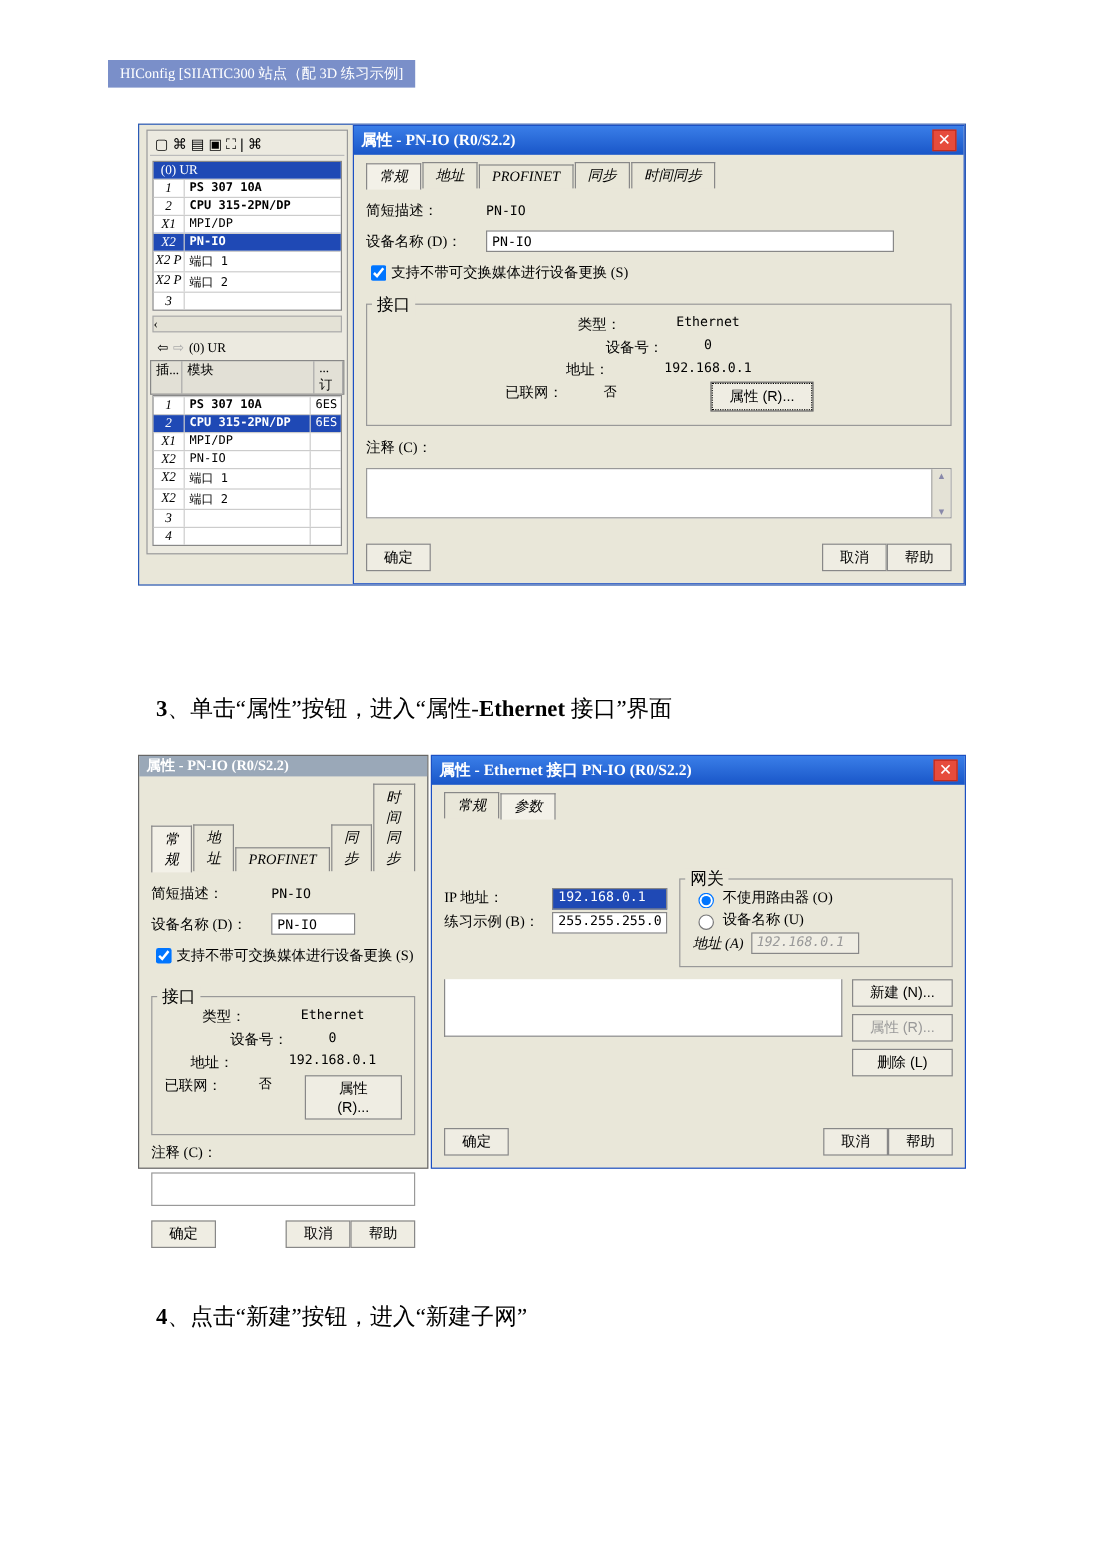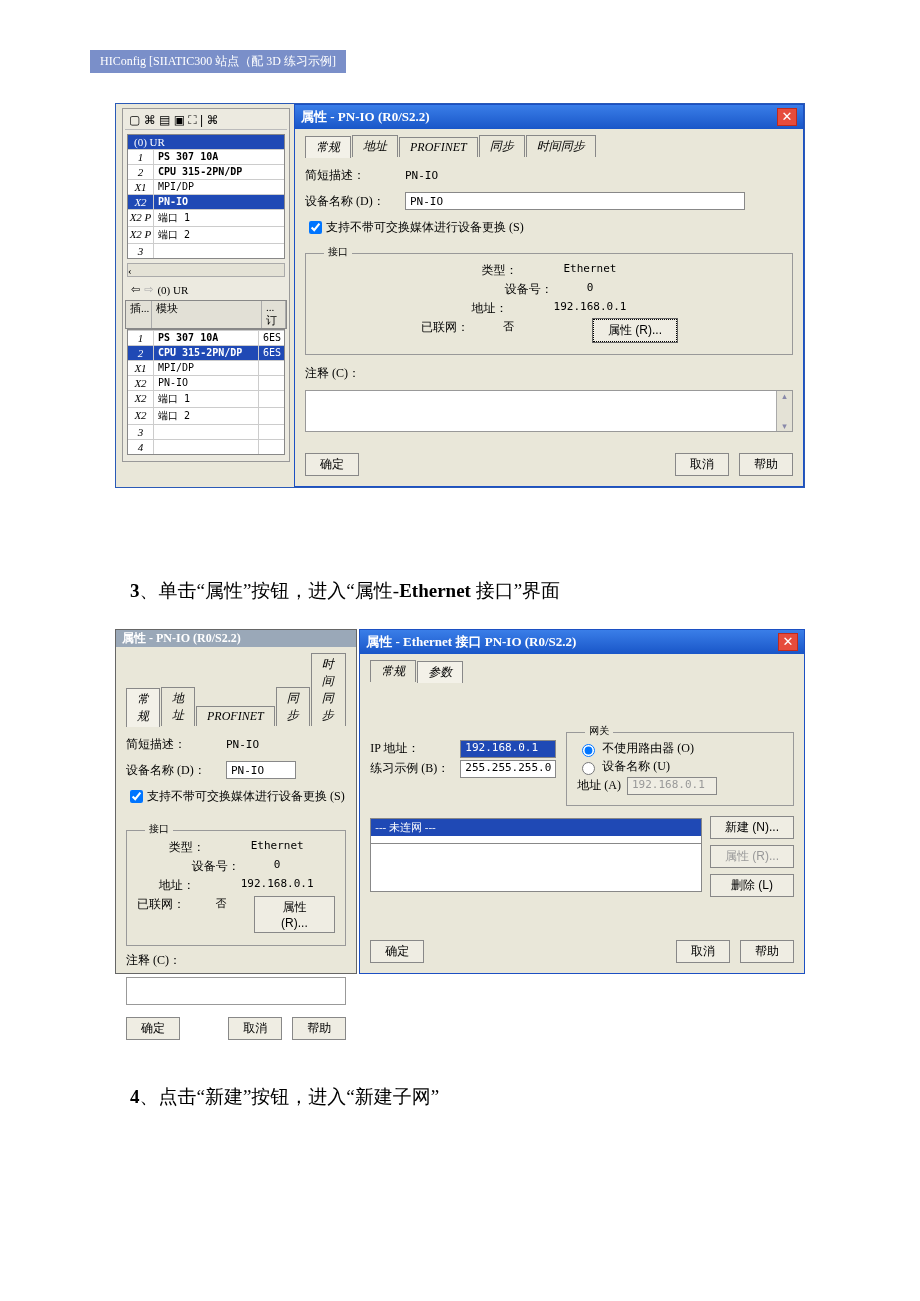--- a/index.html
+++ b/index.html
@@ -160,40 +160,39 @@
   .text-in.sel { background:#1f49b5; color:#fff; }
   .cb { vertical-align: middle; margin-right: 4px; }
   .group {
     border: 1px solid #999;
     margin-top: 12px;
     padding: 6px 10px 10px 10px;
     position: relative;
   }
   .group legend, .group .legend {
     position: absolute;
-    top: -9px; left: 18px;
+    top: -9px; left: 4px;
     background: #e9e7d9;
     padding: 0 4px;
-    font-size: 10px;
+    font-size: 14px;
   }
   .kv { display:flex; margin: 2px 0; justify-content: center; }
   .kv label { width: 82px; }
   .btn {
     border: 1px solid #888;
     background: #efede3;
     padding: 2px 14px;
     font-size: 12px;
     cursor: pointer;
   }
   .btn.def { border: 1px dotted #000; outline:1px solid #666; }
   .btn.disabled { color:#999; }
   .dlg-foot {
     display: flex;
     padding: 8px 10px 10px;
-    gap: 10px;
   }
   .dlg-foot .spacer { flex: 1; }
   .comment-box {
     height: 42px;
     background: #fff;
     border: 1px solid #999;
     position: relative;
     margin-top: 4px;
   }
   .mini-scroll {
@@ -207,21 +206,21 @@
   .dlgA { position:relative; width:250px; height:345px; border:1px solid #666; background:#e9e7d9; display:flex; flex-direction:column; }
   .dlgA-title { height:22px; background:#9aa8b8; color:#fff; display:flex; align-items:center; padding:0 6px; font-size:12px; font-weight:bold;}
   
   .dlgB { position:relative; width:460px; height:345px; border:1px solid #1c50c3; background:#e9e7d9; display:flex; flex-direction:column; }
   .subnet-list {
     height:26px; background:#fff; border:1px solid #888; margin-top:2px;
   }
   .subnet-list .entry { background:#1f49b5; color:#fff; padding:1px 4px; font-size:11px; }
   .side-btns { display:flex; flex-direction:column; gap:6px; margin-left:8px; }
   .radio-row { display:flex; align-items:center; gap:4px; font-size:12px; margin:1px 0;}
-  .gw-addr { display:flex; gap:6px; margin-top:2px;}
+  .gw-addr { display:flex; gap:6px; align-items:center; margin-top:2px;font-style:italic;}
   .gw-addr .text-in { width: 90px; color:#999; background:#efede3;}
 </style>
 </head>
 <body>
 
 
 
 
 <div class="doc-tag">HIConfig [SIIATIC300 站点（配 3D   练习示例]</div>
 
@@ -490,23 +489,20 @@
           <div class="gw-addr">
             <span>地址 (A)</span>
             <div class="text-in">192.168.0.1</div>
           </div>
         </div>
       </div>
 
       <div style="margin-top:10px">
         <div style="display:flex;">
           <div style="flex:1">
-            <div class="subnet-list">
-              <div class="entry">--- 未连网 ---</div>
-            </div>
             <div style="height:48px; background:#fff; border:1px solid #888; border-top:none;"></div>
           </div>
           <div class="side-btns">
             <button class="btn">新建 (N)...</button>
             <button class="btn disabled">属性 (R)...</button>
             <button class="btn">删除 (L)</button>
           </div>
         </div>
       </div>
     </div>

